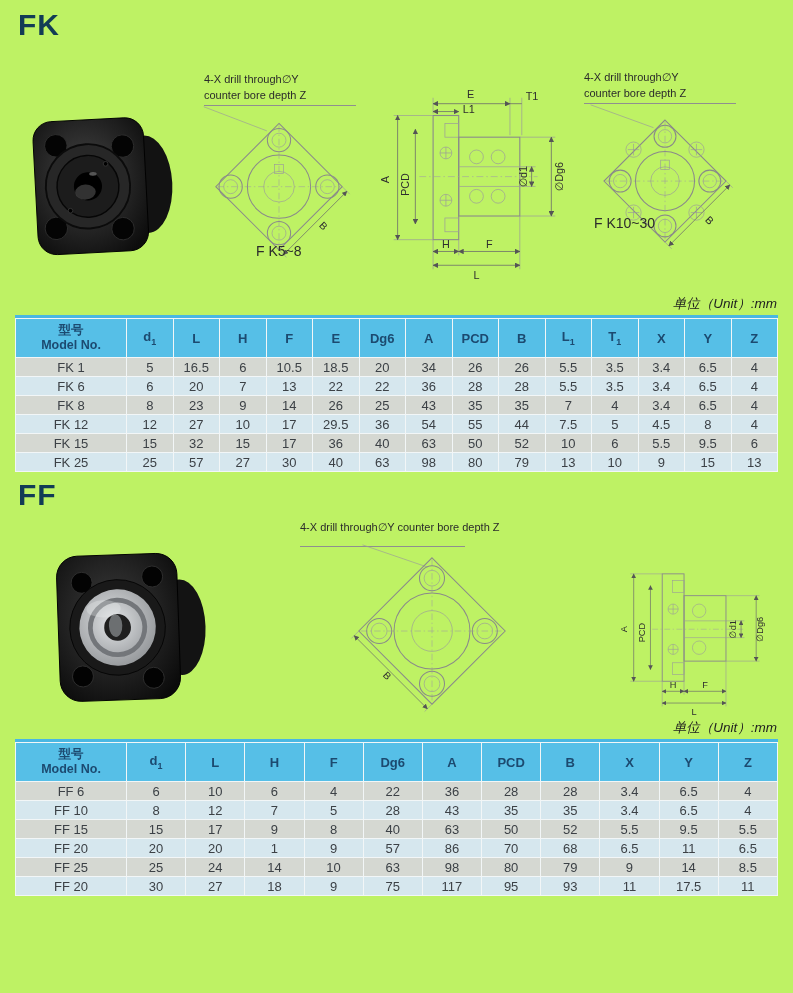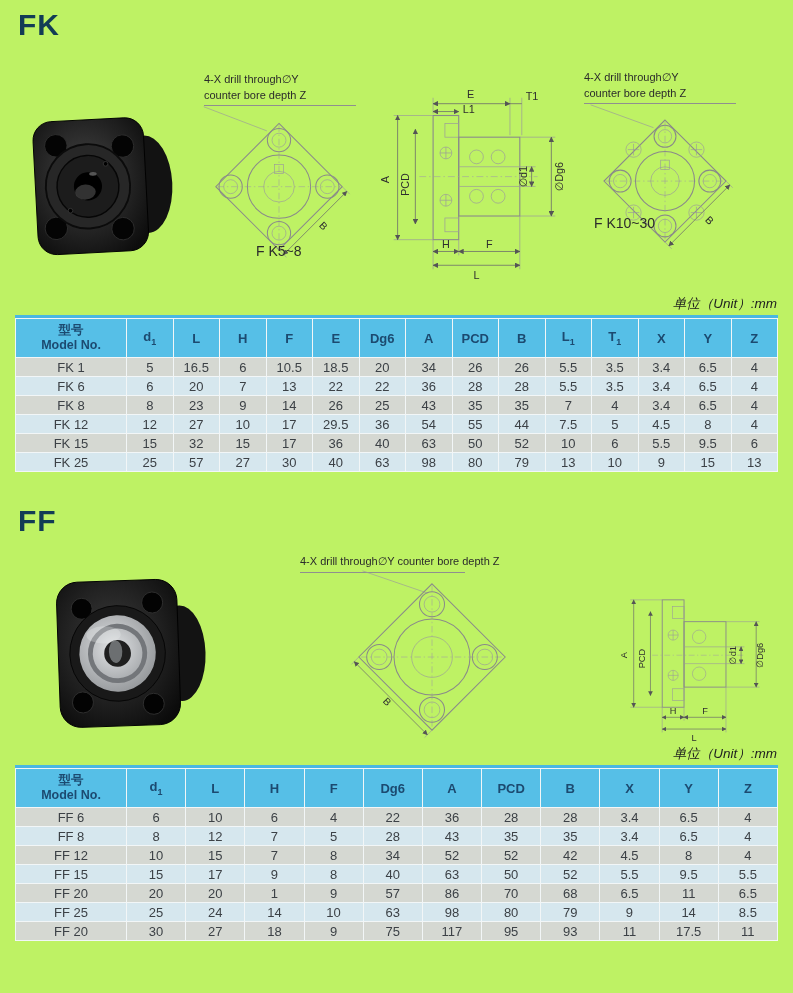--- a/index.html
+++ b/index.html
@@ -9,21 +9,21 @@
     font-family: "Liberation Sans", "DejaVu Sans", sans-serif;
     position: relative;
     overflow: hidden;
   }
   .page { position: absolute; inset: 0; background: #bef264; }
   h1.sec {
     font-size: 30px; font-weight: bold;
     color: var(--heading, #123c55);
     margin: 8px 0 0 18px; letter-spacing: 1px; height: 35px;
   }
-  h1.sec.ff { margin-top: 32px; }
+  h1.sec.ff { margin-top: 6px; }
   .figs { position: relative; }
   .figs.fk { height: 252px; }
   .figs.ff { height: 206px; }
   .abs { position: absolute; }
   .note { font-size: 11px; color: #2b2b2b; line-height: 16px; white-space: nowrap; }
   .note-rule { height: 1px; background: #8f8f8f; }
   .fig-label { font-size: 14px; color: #2b2b2b; white-space: nowrap; }
   .unit { text-align: right; padding-right: 16px; font-size: 13.5px; color: #1f1f1f; height: 18px; font-style: italic; }
   table.dim {
     width: 763px; margin: 2px 15px 0;
@@ -411,21 +411,21 @@
           <circle cx="72" cy="90" r="50" fill="#191919" stroke="#050505"></circle>
           <circle cx="72" cy="90" r="40" fill="url(#gffm)"></circle>
           <circle cx="72" cy="90" r="31" fill="#73767a"></circle>
           <circle cx="72" cy="90" r="26" fill="url(#gffm2)"></circle>
           <circle cx="72" cy="90" r="14" fill="#1f1f1f"></circle>
           <ellipse cx="70" cy="88" rx="7" ry="12" fill="#808386" opacity="0.8"></ellipse>
           <ellipse cx="58" cy="70" rx="18" ry="9" fill="#f0f1f2" opacity="0.3"></ellipse>
         </g>
       </svg>
 
-      <div class="abs note" style="left:300px; top:14px;">4-X drill through∅Y counter bore depth Z</div>
+      <div class="abs note" style="left:300px; top:6px;">4-X drill through∅Y counter bore depth Z</div>
       <div class="abs note-rule" style="left:300px; top:33px; width:165px;"></div>
 
       <svg class="abs" style="left:340px; top:30px;" width="184" height="176" viewBox="0 0 190 190">
         <defs>
           <marker id="mffd" viewBox="0 0 10 10" refX="9" refY="5" markerWidth="7" markerHeight="7" orient="auto-start-reverse">
             <path d="M0,0 L10,5 L0,10 z" fill="#555"></path>
           </marker>
         </defs>
         <line class="thin" x1="20" y1="2" x2="90" y2="26"></line>
         <polygon class="out" points="95,16 174,95 95,174 16,95"></polygon>
@@ -544,45 +544,31 @@
             <td>4</td>
             <td>22</td>
             <td>36</td>
             <td>28</td>
             <td>28</td>
             <td>3.4</td>
             <td>6.5</td>
             <td>4</td>
           </tr>
           <tr>
-            <td>FF 8</td>
+            <td>FF 10</td>
             <td>8</td>
             <td>12</td>
             <td>7</td>
             <td>5</td>
             <td>28</td>
             <td>43</td>
             <td>35</td>
             <td>35</td>
             <td>3.4</td>
             <td>6.5</td>
-            <td>4</td>
-          </tr>
-          <tr>
-            <td>FF 12</td>
-            <td>10</td>
-            <td>15</td>
-            <td>7</td>
-            <td>8</td>
-            <td>34</td>
-            <td>52</td>
-            <td>52</td>
-            <td>42</td>
-            <td>4.5</td>
-            <td>8</td>
             <td>4</td>
           </tr>
           <tr>
             <td>FF 15</td>
             <td>15</td>
             <td>17</td>
             <td>9</td>
             <td>8</td>
             <td>40</td>
             <td>63</td>

